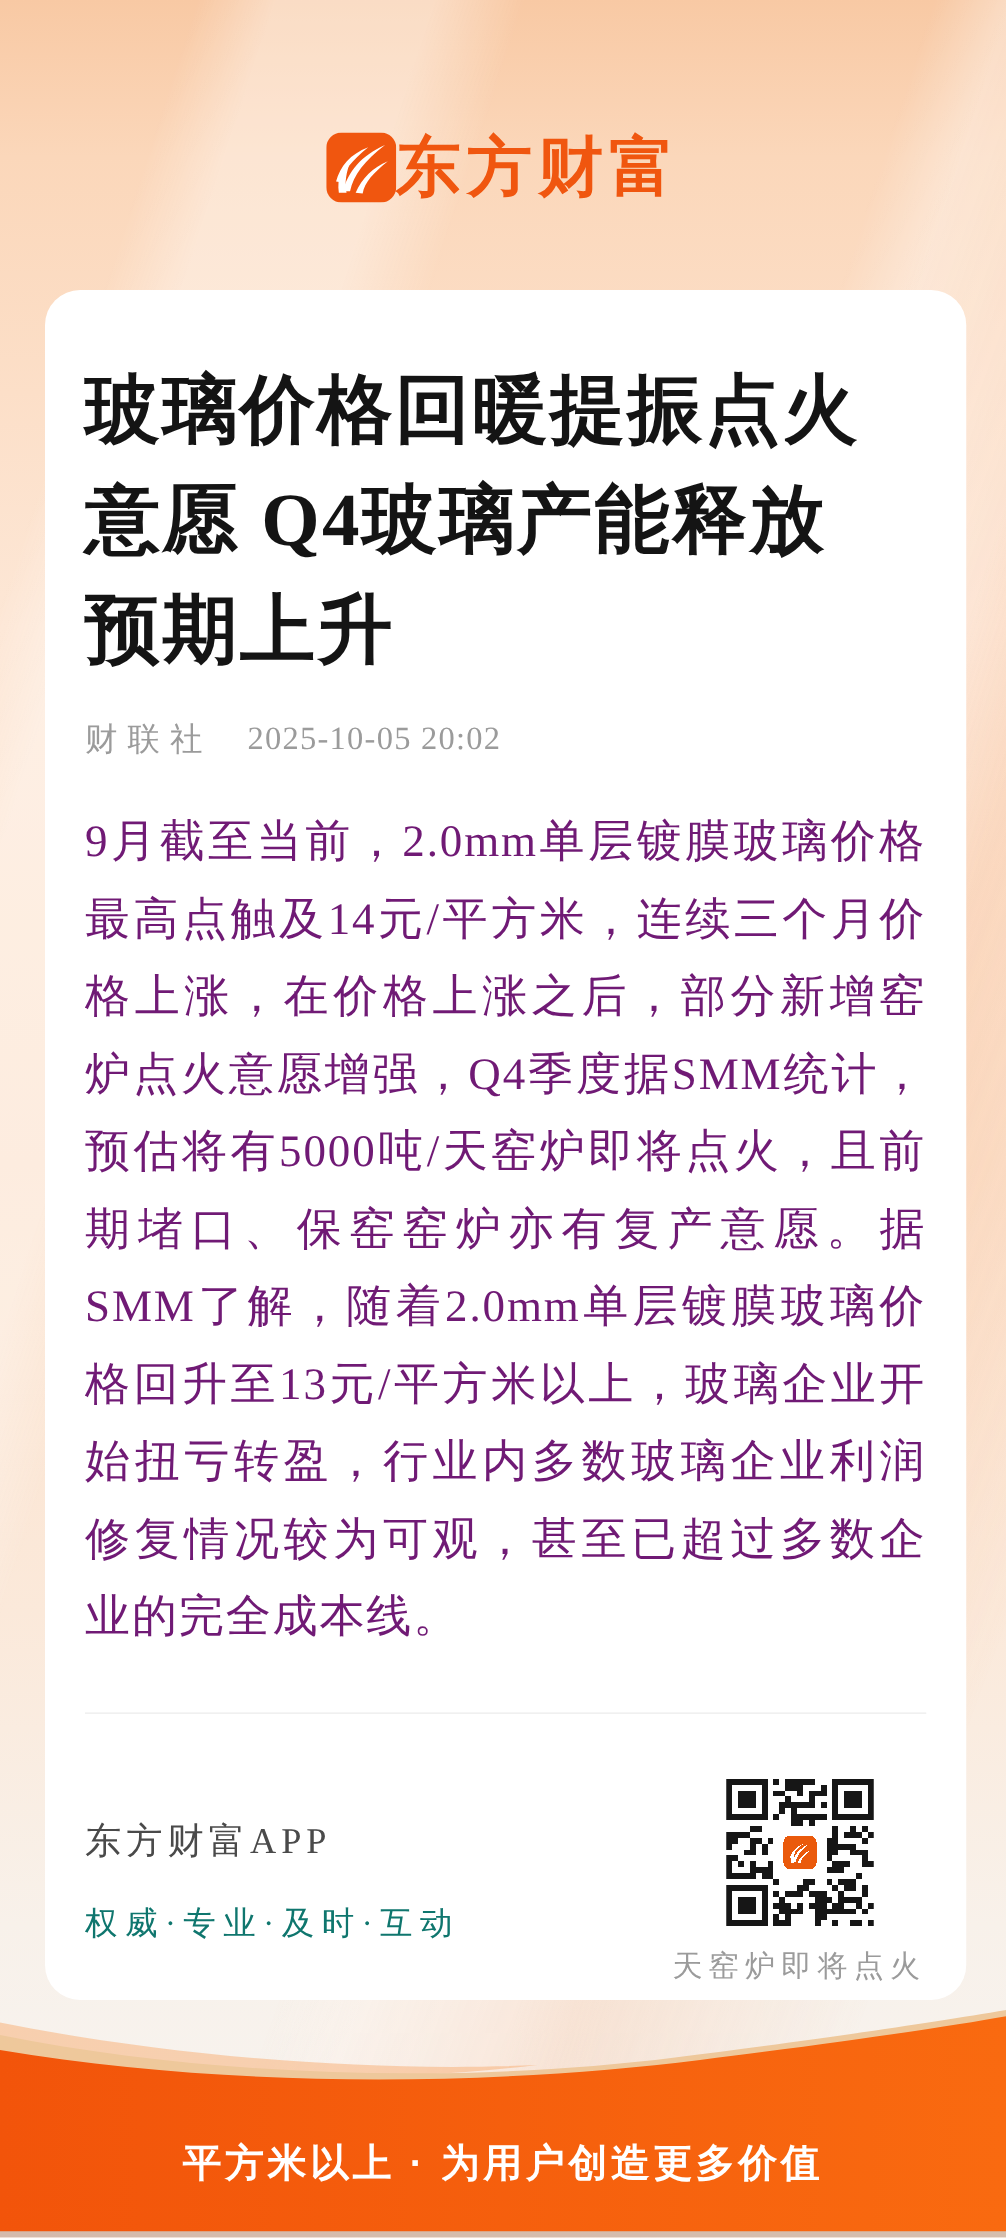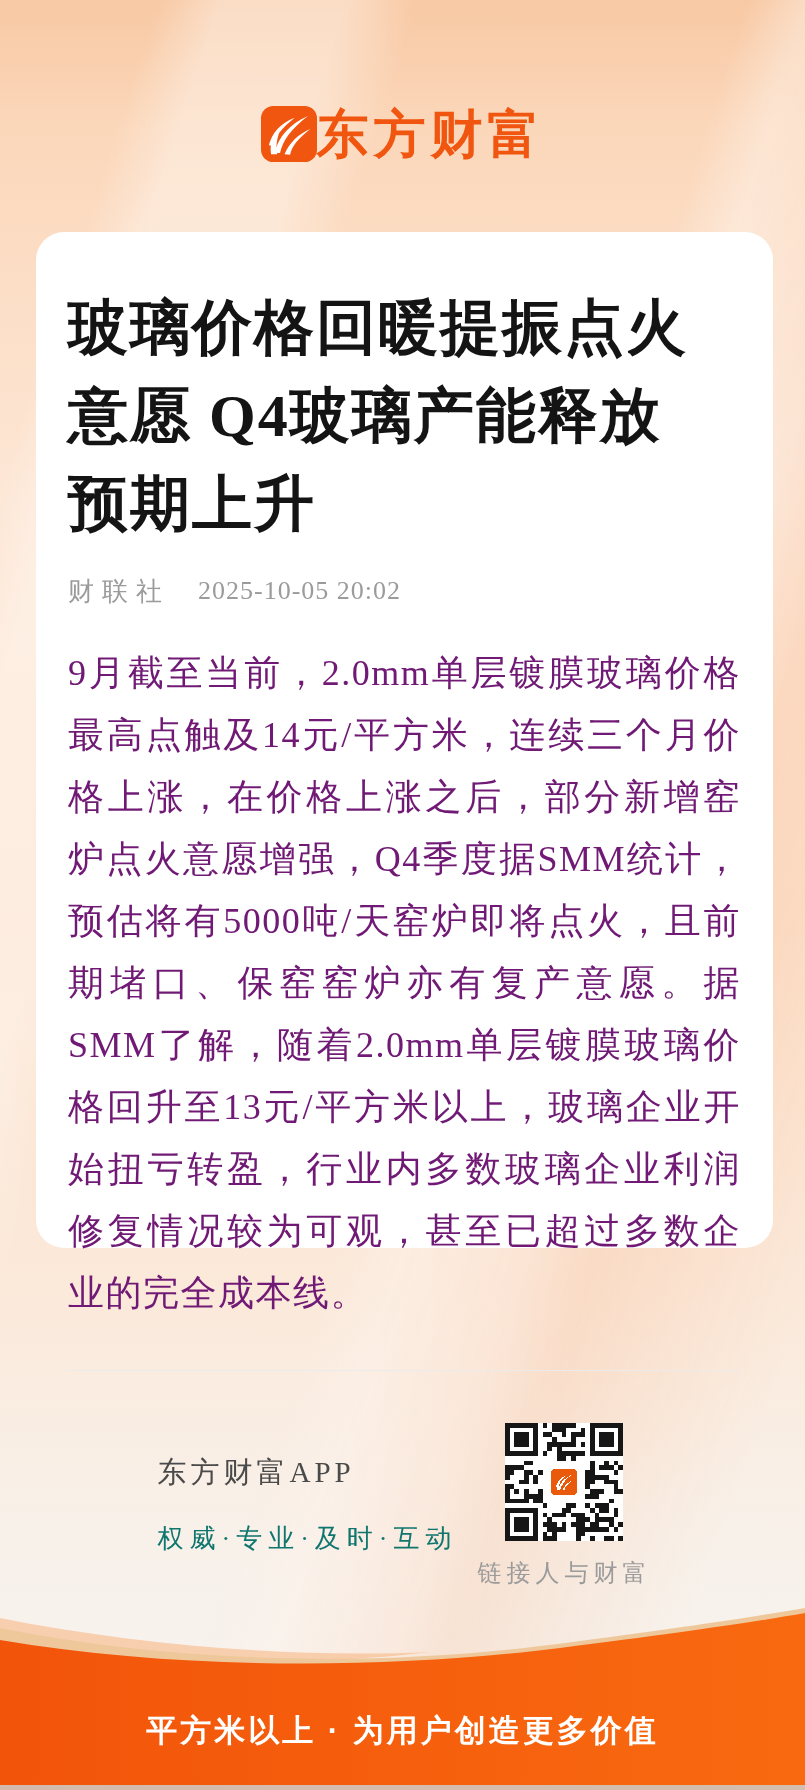--- a/index.html
+++ b/index.html
@@ -18,42 +18,42 @@
   }
   .logo-row{
     position:absolute;top:106px;left:0;right:0;
     display:flex;align-items:center;justify-content:center;gap:0;
   }
   .logo-icon{width:56px;height:56px;display:block;}
   .logo-text{
     font-size:52px;font-weight:900;color:#f0560f;letter-spacing:5px;line-height:1;
   }
   .card{
-    position:absolute;left:36px;top:232px;width:737px;height:1016px;
+    position:absolute;left:36px;top:232px;width:737px;height:1368px;
     background:#ffffff;border-radius:28px;box-sizing:border-box;
     padding:52px 32px 0 32px;
   }
   .title{
     margin:0;font-family:"Liberation Serif","DejaVu Serif",serif;
     font-weight:700;font-size:60px;line-height:88px;color:#141414;
     letter-spacing:2px;white-space:pre-line;
   }
   .meta{
     margin-top:28px;display:flex;align-items:center;
     font-family:cursive;font-size:26px;color:#9b9b9b;height:30px;
   }
   .meta .source{letter-spacing:8px;}
   .meta .datetime{margin-left:28px;letter-spacing:1px;}
   .body-text{
     margin-top:36px;font-family:cursive;font-size:36px;line-height:62px;
     color:#701a75;text-align:justify;letter-spacing:1.5px;
   }
   .divider{margin-top:46px;height:1px;background:#ebebeb;}
   .card-footer{
-    margin-top:52px;display:flex;justify-content:center;align-items:flex-start;gap:20px;
+    margin-top:52px;display:flex;justify-content:space-between;align-items:flex-start;gap:20px;
   }
   .footer-left{margin-top:30px;font-family:cursive;}
   .app-name{font-size:29px;color:#4a4a4a;letter-spacing:4px;}
   .tagline{margin-top:28px;font-size:26px;color:#0f766e;letter-spacing:6px;}
   .qr-block{display:flex;flex-direction:column;align-items:center;}
   .qr-svg{width:118px;height:118px;display:block;}
   .qr-caption{margin-top:16px;font-family:cursive;font-size:24px;color:#9b9b9b;letter-spacing:5px;}
   .bottom-bar{position:absolute;left:0;bottom:0;width:805px;height:190px;}
   .bottom-bar svg{position:absolute;inset:0;width:100%;height:100%;}
   .slogan{
@@ -292,21 +292,21 @@
           <rect x="20" y="2" width="3" height="3" fill="#161616"></rect>
           <rect x="0" y="18" width="7" height="7" fill="#161616"></rect>
           <rect x="1" y="19" width="5" height="5" fill="#fff"></rect>
           <rect x="2" y="20" width="3" height="3" fill="#161616"></rect>
           <rect x="9.2" y="9.2" width="6.6" height="6.6" rx="1.1" fill="#fff"></rect>
           <rect x="9.7" y="9.7" width="5.6" height="5.6" rx="1" fill="#ea5a0c"></rect>
           <g transform="translate(10.1,10.1) scale(0.048)">
             <use href="#swoosh"></use>
           </g>
         </svg>
-      <div class="qr-caption">链接人与财富</div>
+      <div class="qr-caption">天窑炉即将点火</div>
     </div>
   </div>
 </div>
 
 <div class="bottom-bar">
   <svg viewBox="0 0 805 190" preserveAspectRatio="none">
     <path d="M0 18 C140 46 300 58 430 52 C300 68 140 64 0 46 Z" fill="#f7b27c" opacity="0.55"></path>
     <path d="M0 28 C180 64 380 66 540 46 C660 31 745 18 805 8 L805 90 L0 90 Z" fill="#eec89b"></path>
     <path d="M0 40 C190 72 400 68 560 48 C680 33 760 21 805 13 L805 190 L0 190 Z" fill="url(#orange-grad)"></path>
   </svg>

